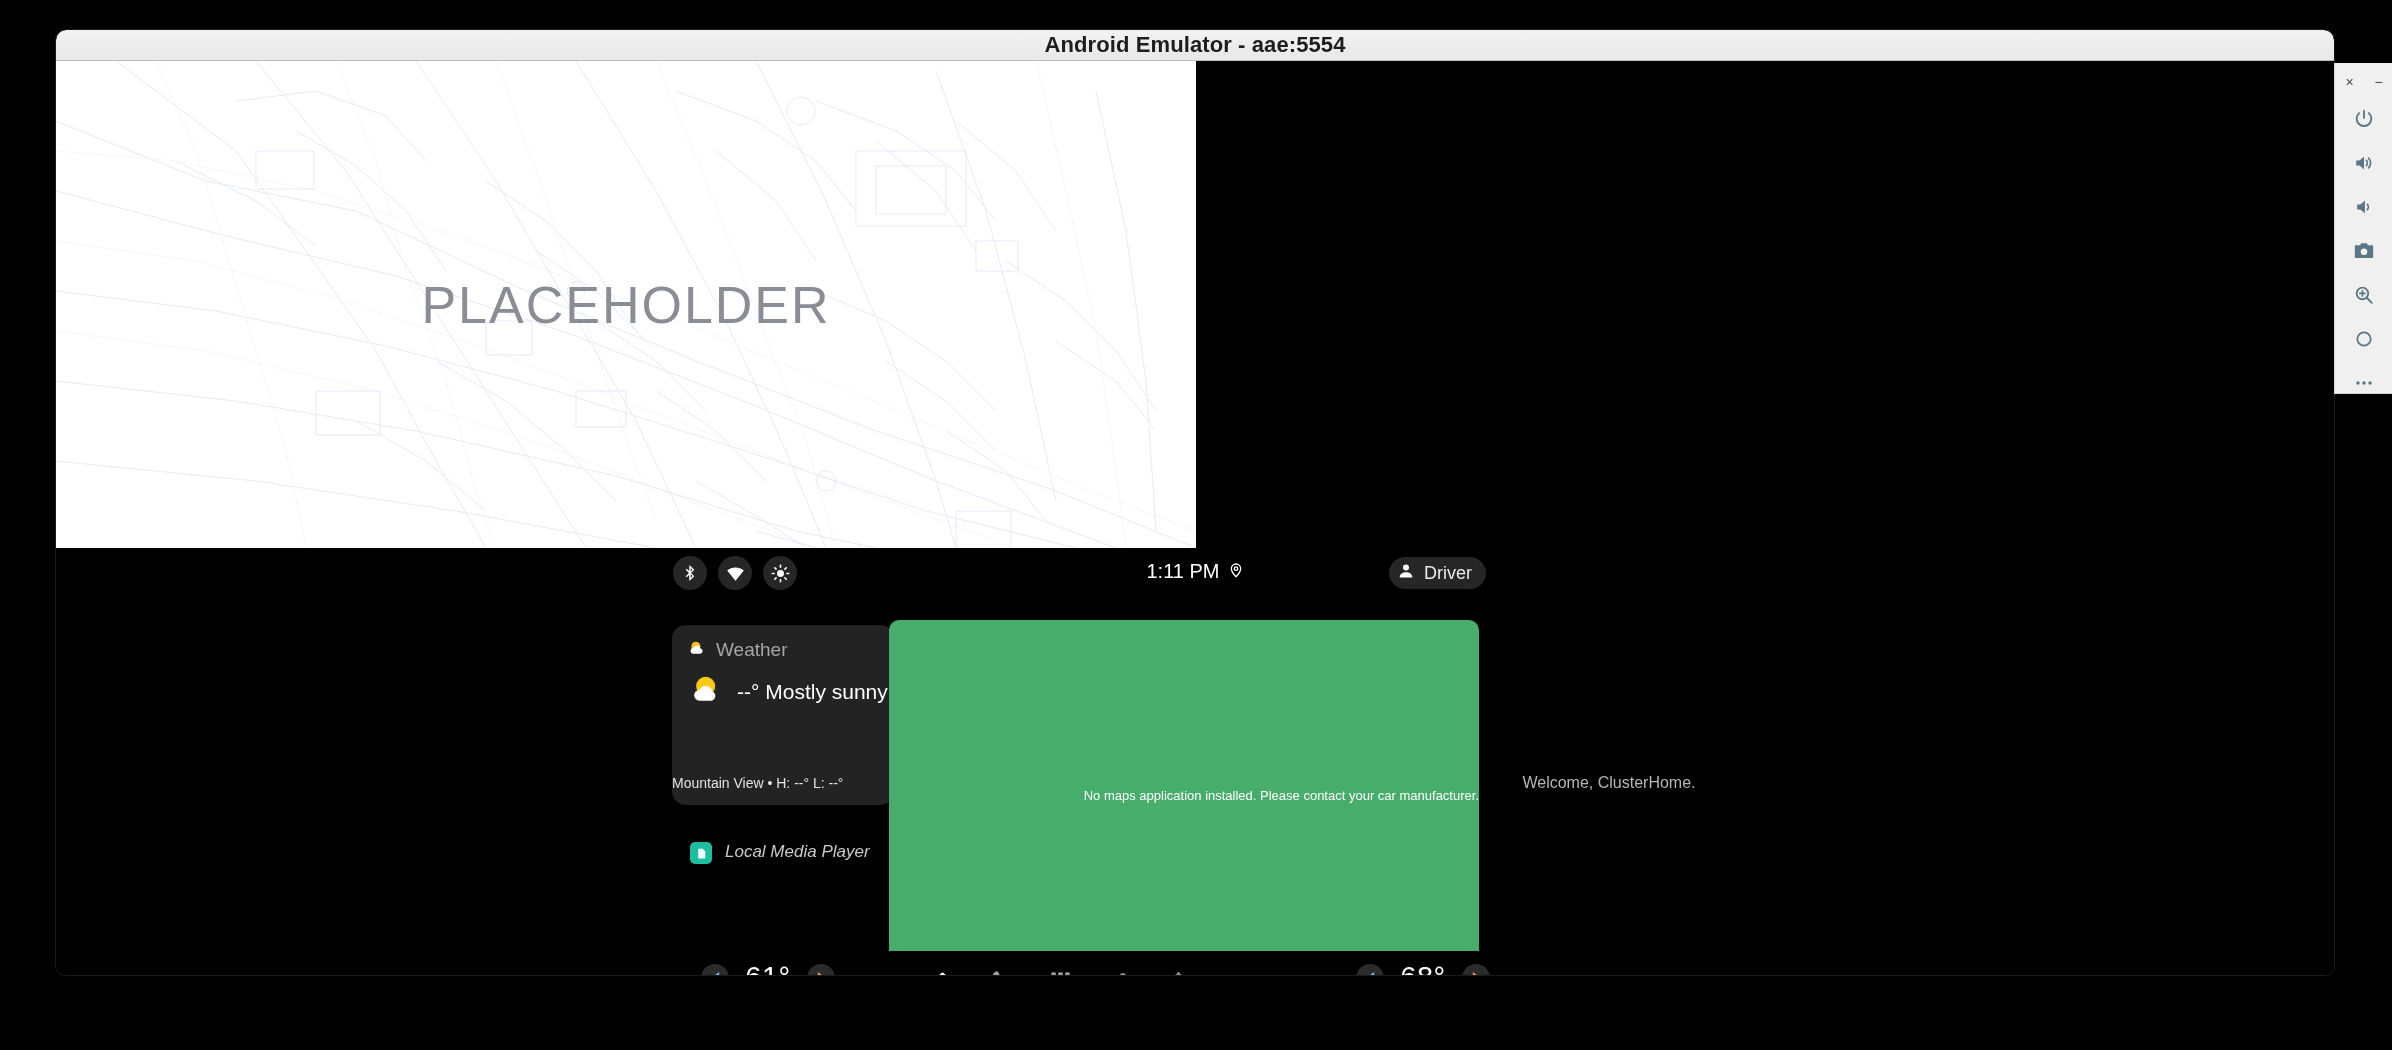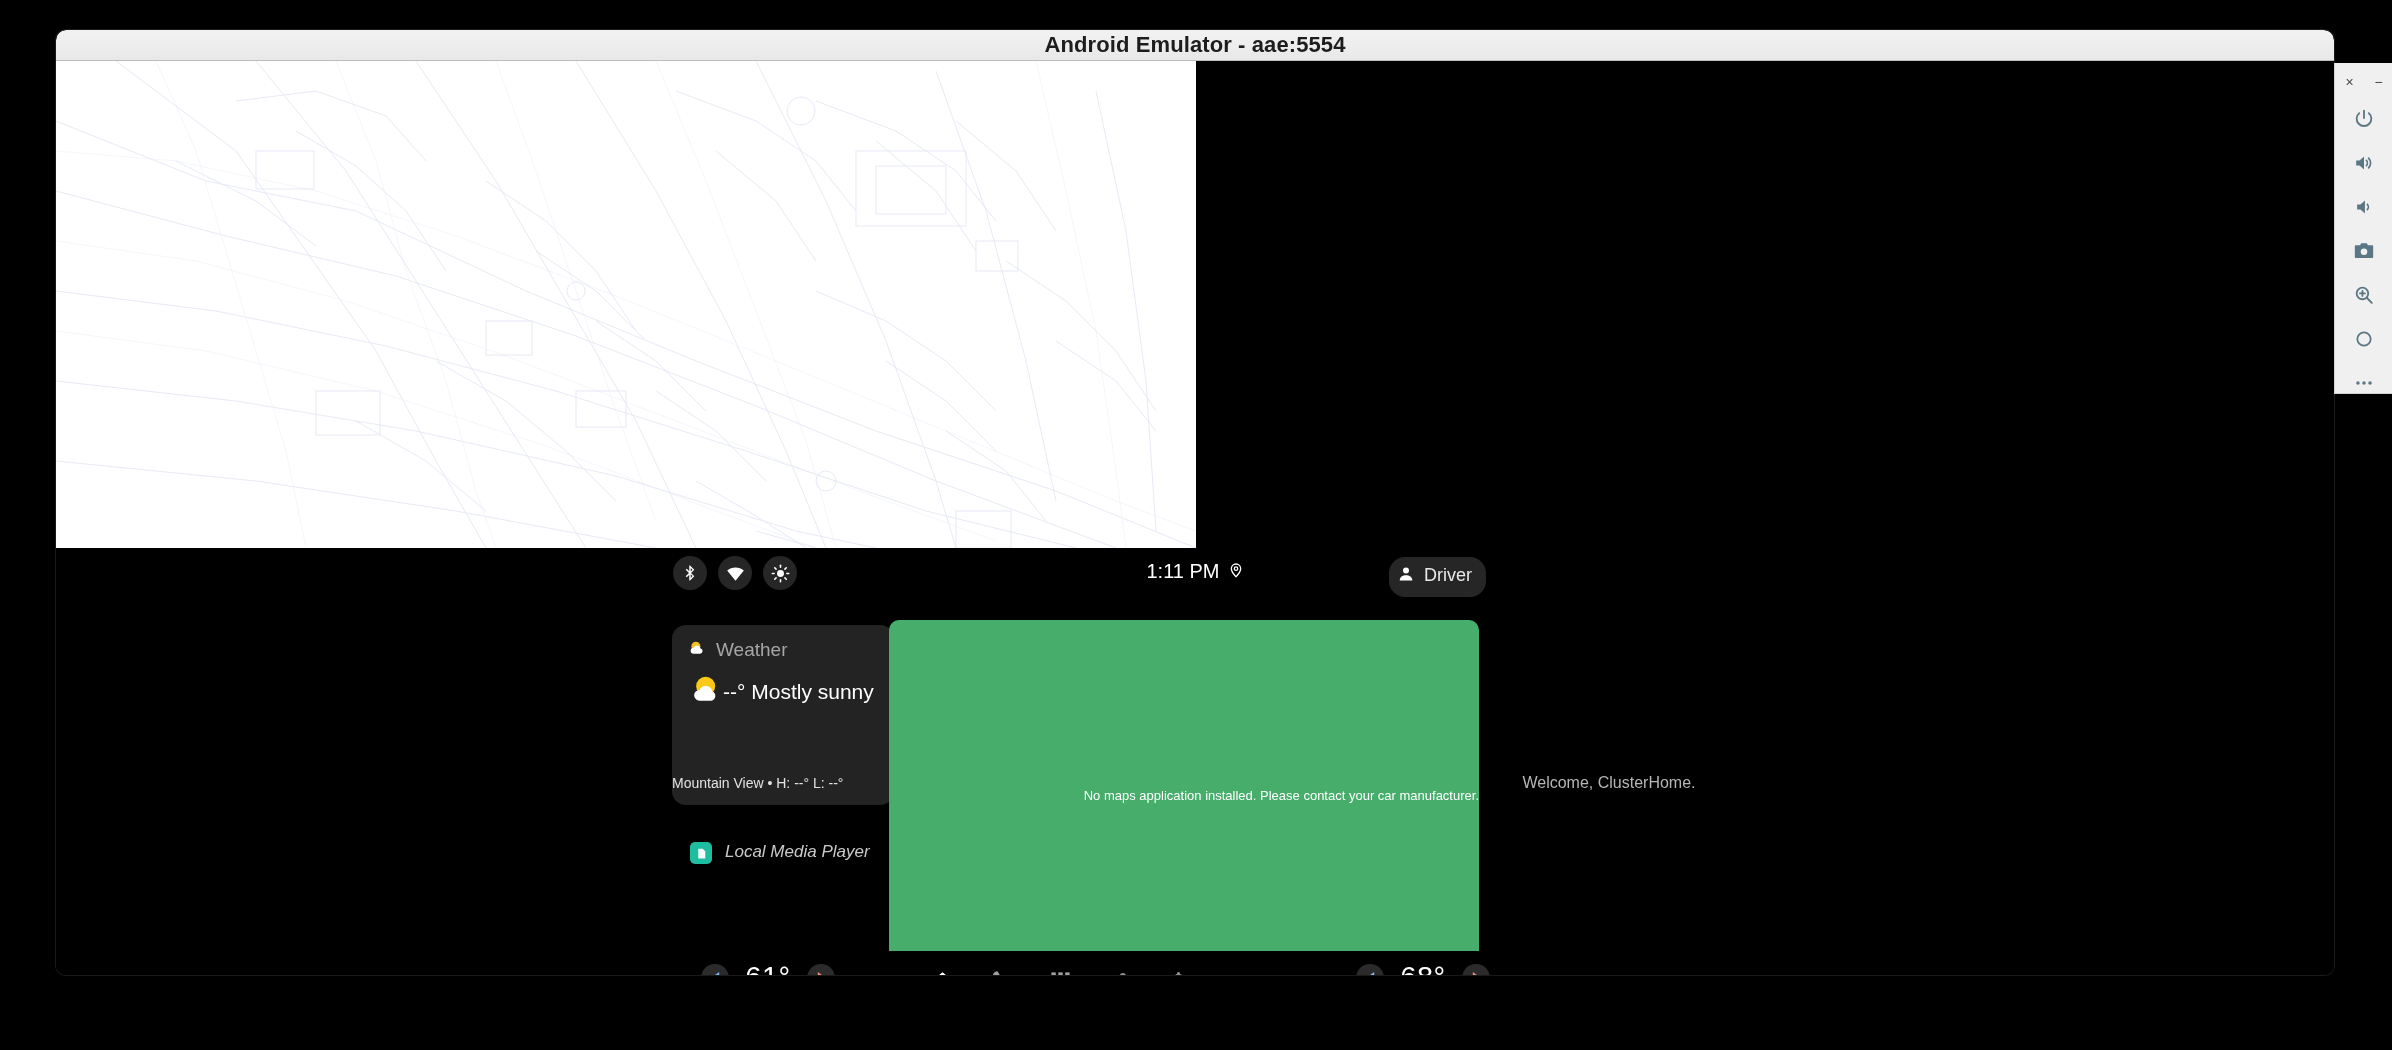--- a/index.html
+++ b/index.html
@@ -153,25 +153,25 @@
   }
   #status-center .clock-text {
     font-size: 20px;
     color: #ffffff;
   }
   #driver-chip {
     position: absolute;
     left: 1333px;
     top: 9px;
     height: 32px;
-    padding: 8px 14px 0 8px;
+    padding: 0 14px 0 8px;
     border-radius: 16px;
     background: #262626;
     display: flex;
-    align-items: flex-start;
+    align-items: center;
     gap: 9px;
   }
   #driver-chip .driver-text {
     font-size: 18px;
     color: #e9e9e9;
   }
 
   
   #content-area {
     position: absolute;
@@ -197,21 +197,21 @@
     left: 16px; top: 14px;
     display: flex; align-items: center; gap: 10px;
   }
   #weather-card .card-head-text {
     font-size: 19px;
     color: #a6a6a6;
   }
   #weather-card .card-main {
     position: absolute;
     left: 18px; top: 48px;
-    display: flex; align-items: center; 
+    display: flex; align-items: center; gap: 14px;
   }
   #weather-card .condition-text {
     font-size: 21px;
     color: #ffffff;
   }
   #weather-card .card-foot {
     position: absolute;
     left: 0; right: 0;
     bottom: 14px;
     text-align: left;
@@ -412,20 +412,21 @@
               <path d="M0 90 L120 100 L260 130 L400 175 L560 235 L720 300 L890 370 L1060 440 L1140 470"></path>
               <path d="M0 180 L140 200 L290 240 L450 295 L620 360 L790 425 L940 480"></path>
               <path d="M0 270 L150 290 L320 330 L490 385 L660 450 L760 487"></path>
               <path d="M100 0 L140 90 L170 190 L200 290 L230 390 L250 487"></path>
               <path d="M280 0 L320 100 L350 210 L390 320 L420 430 L440 487"></path>
               <path d="M440 0 L480 110 L520 230 L560 350 L600 460"></path>
               <path d="M600 0 L650 120 L700 250 L750 380 L780 487"></path>
               <path d="M980 0 L1010 130 L1040 270 L1060 410 L1070 487"></path>
             </g>
           </svg>
+          <div class="panel-label">PLACEHOLDER</div>
         </div>
 
 
       </div>
 
       <div id="status-bar">
 
         <div id="status-left">
           <div class="status-pill">
             <svg width="18" height="18" viewBox="0 0 24 24" fill="#ffffff">

